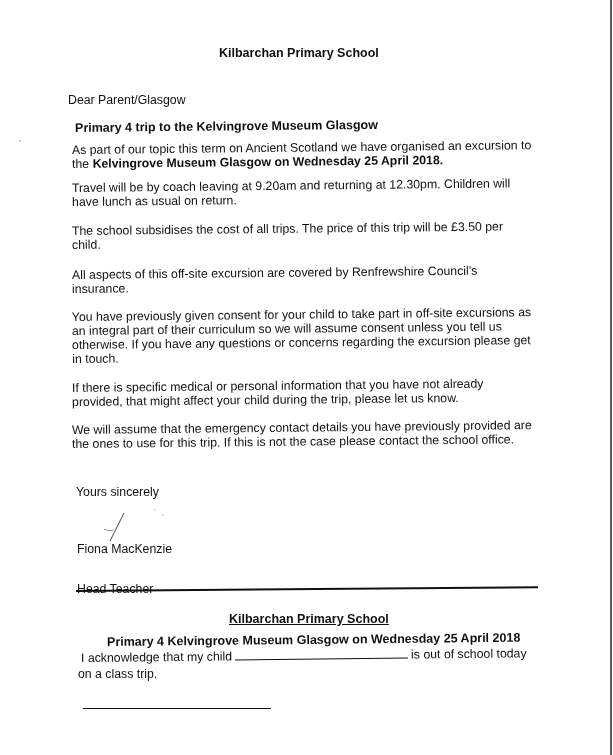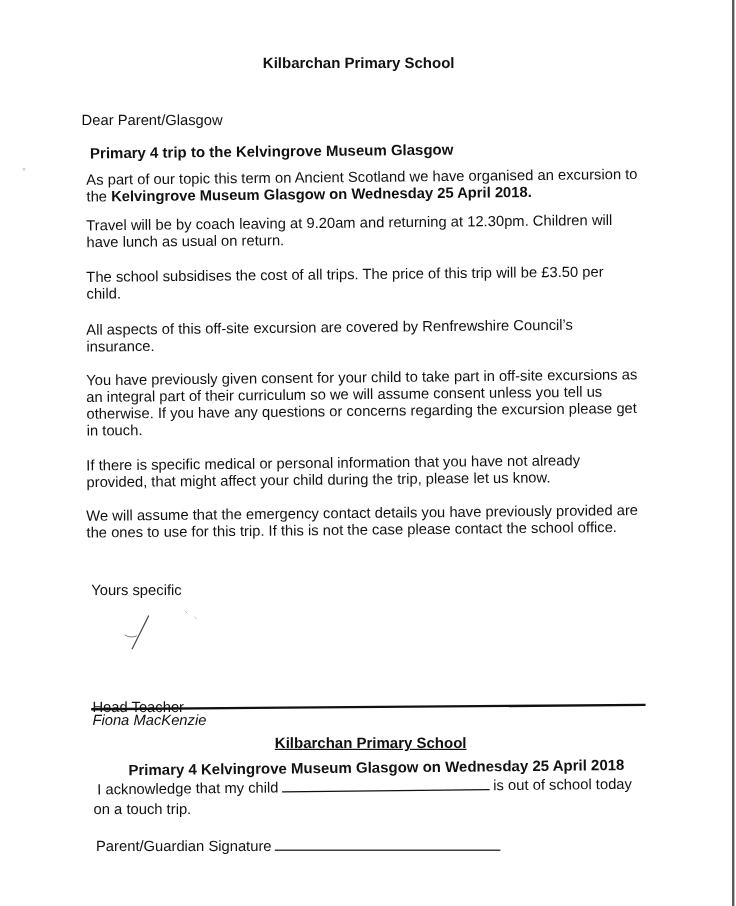--- a/index.html
+++ b/index.html
@@ -23,21 +23,21 @@
     .p1 { top: 143px; }
     .p2 { top: 181px; }
     .p3 { top: 224px; }
     .p4 { top: 268px; }
     .p5 { top: 310px; }
     .p6 { top: 381px; }
     .p7 { top: 423px; }
 
     .closing { left: 76px; top: 485px; }
     .signature { position: absolute; left: 100px; top: 505px; width: 70px; height: 40px; }
-    .signer-name { left: 77px; top: 593px; font-style: italic; }
+    .signer-name { left: 77px; top: 542px; }
     .signer-title { left: 77px; top: 582px; }
     .divider { position: absolute; left: 76px; top: 590px; width: 462px; height: 2px; background: #111; transform: rotate(-0.45deg); transform-origin: left center; }
 
     .slip-school { left: 229px; top: 612px; font-weight: bold; font-size: 12.5px; text-decoration: underline; }
     .slip-title { left: 107px; top: 635px; font-weight: bold; font-size: 12.5px; }
     .slip-ack { left: 81px; top: 650px; }
     .slip-ack2 { left: 78px; top: 667px; }
     .slip-sig { left: 80px; top: 697px; }
     .blank { display: inline-block; border-bottom: 1px solid #111; height: 11px; vertical-align: baseline; margin: 0 3px; }
     .blank-child { width: 173px; }
@@ -84,34 +84,34 @@
 <div class="para p6 tilt">
   <span class="line">If there is specific medical or personal information that you have not already</span>
   <span class="line">provided, that might affect your child during the trip, please let us know.</span>
 </div>
 
 <div class="para p7 tilt">
   <span class="line">We will assume that the emergency contact details you have previously provided are</span>
   <span class="line">the ones to use for this trip.  If this is not the case please contact the school office.</span>
 </div>
 
-<div class="abs closing">Yours specific</div>
+<div class="abs closing">Yours sincerely</div>
 
 <svg class="signature" viewBox="0 0 70 40">
   <path d="M24 8 L10 36" stroke="#444" stroke-width="1" fill="none"></path>
   <path d="M4 24 Q8 27 14 25" stroke="#777" stroke-width="0.8" fill="none"></path>
   <path d="M54 4 L56 6" stroke="#bbb" stroke-width="0.8" fill="none"></path>
   <path d="M62 9 L64 11" stroke="#bbb" stroke-width="0.8" fill="none"></path>
 </svg>
 
 <div class="abs signer-name">Fiona MacKenzie</div>
 <div class="abs signer-title">Head Teacher</div>
 <div class="divider"></div>
 
 <div class="abs slip-school">Kilbarchan Primary School</div>
 <div class="abs slip-title tilt">Primary 4 Kelvingrove Museum Glasgow on Wednesday 25 April 2018</div>
 <div class="abs slip-ack tilt">
   <span>I acknowledge that my child</span><span class="blank blank-child"></span><span>is out of school today</span>
 </div>
-<div class="abs slip-ack2">on a touch trip.</div>
+<div class="abs slip-ack2">on a class trip.</div>
 <div class="abs slip-sig">
-  <span>Parent/Guardian Signature</span><span class="blank blank-sig"></span>
+  <span class="blank blank-sig"></span>
 </div>
 
 </body></html>

